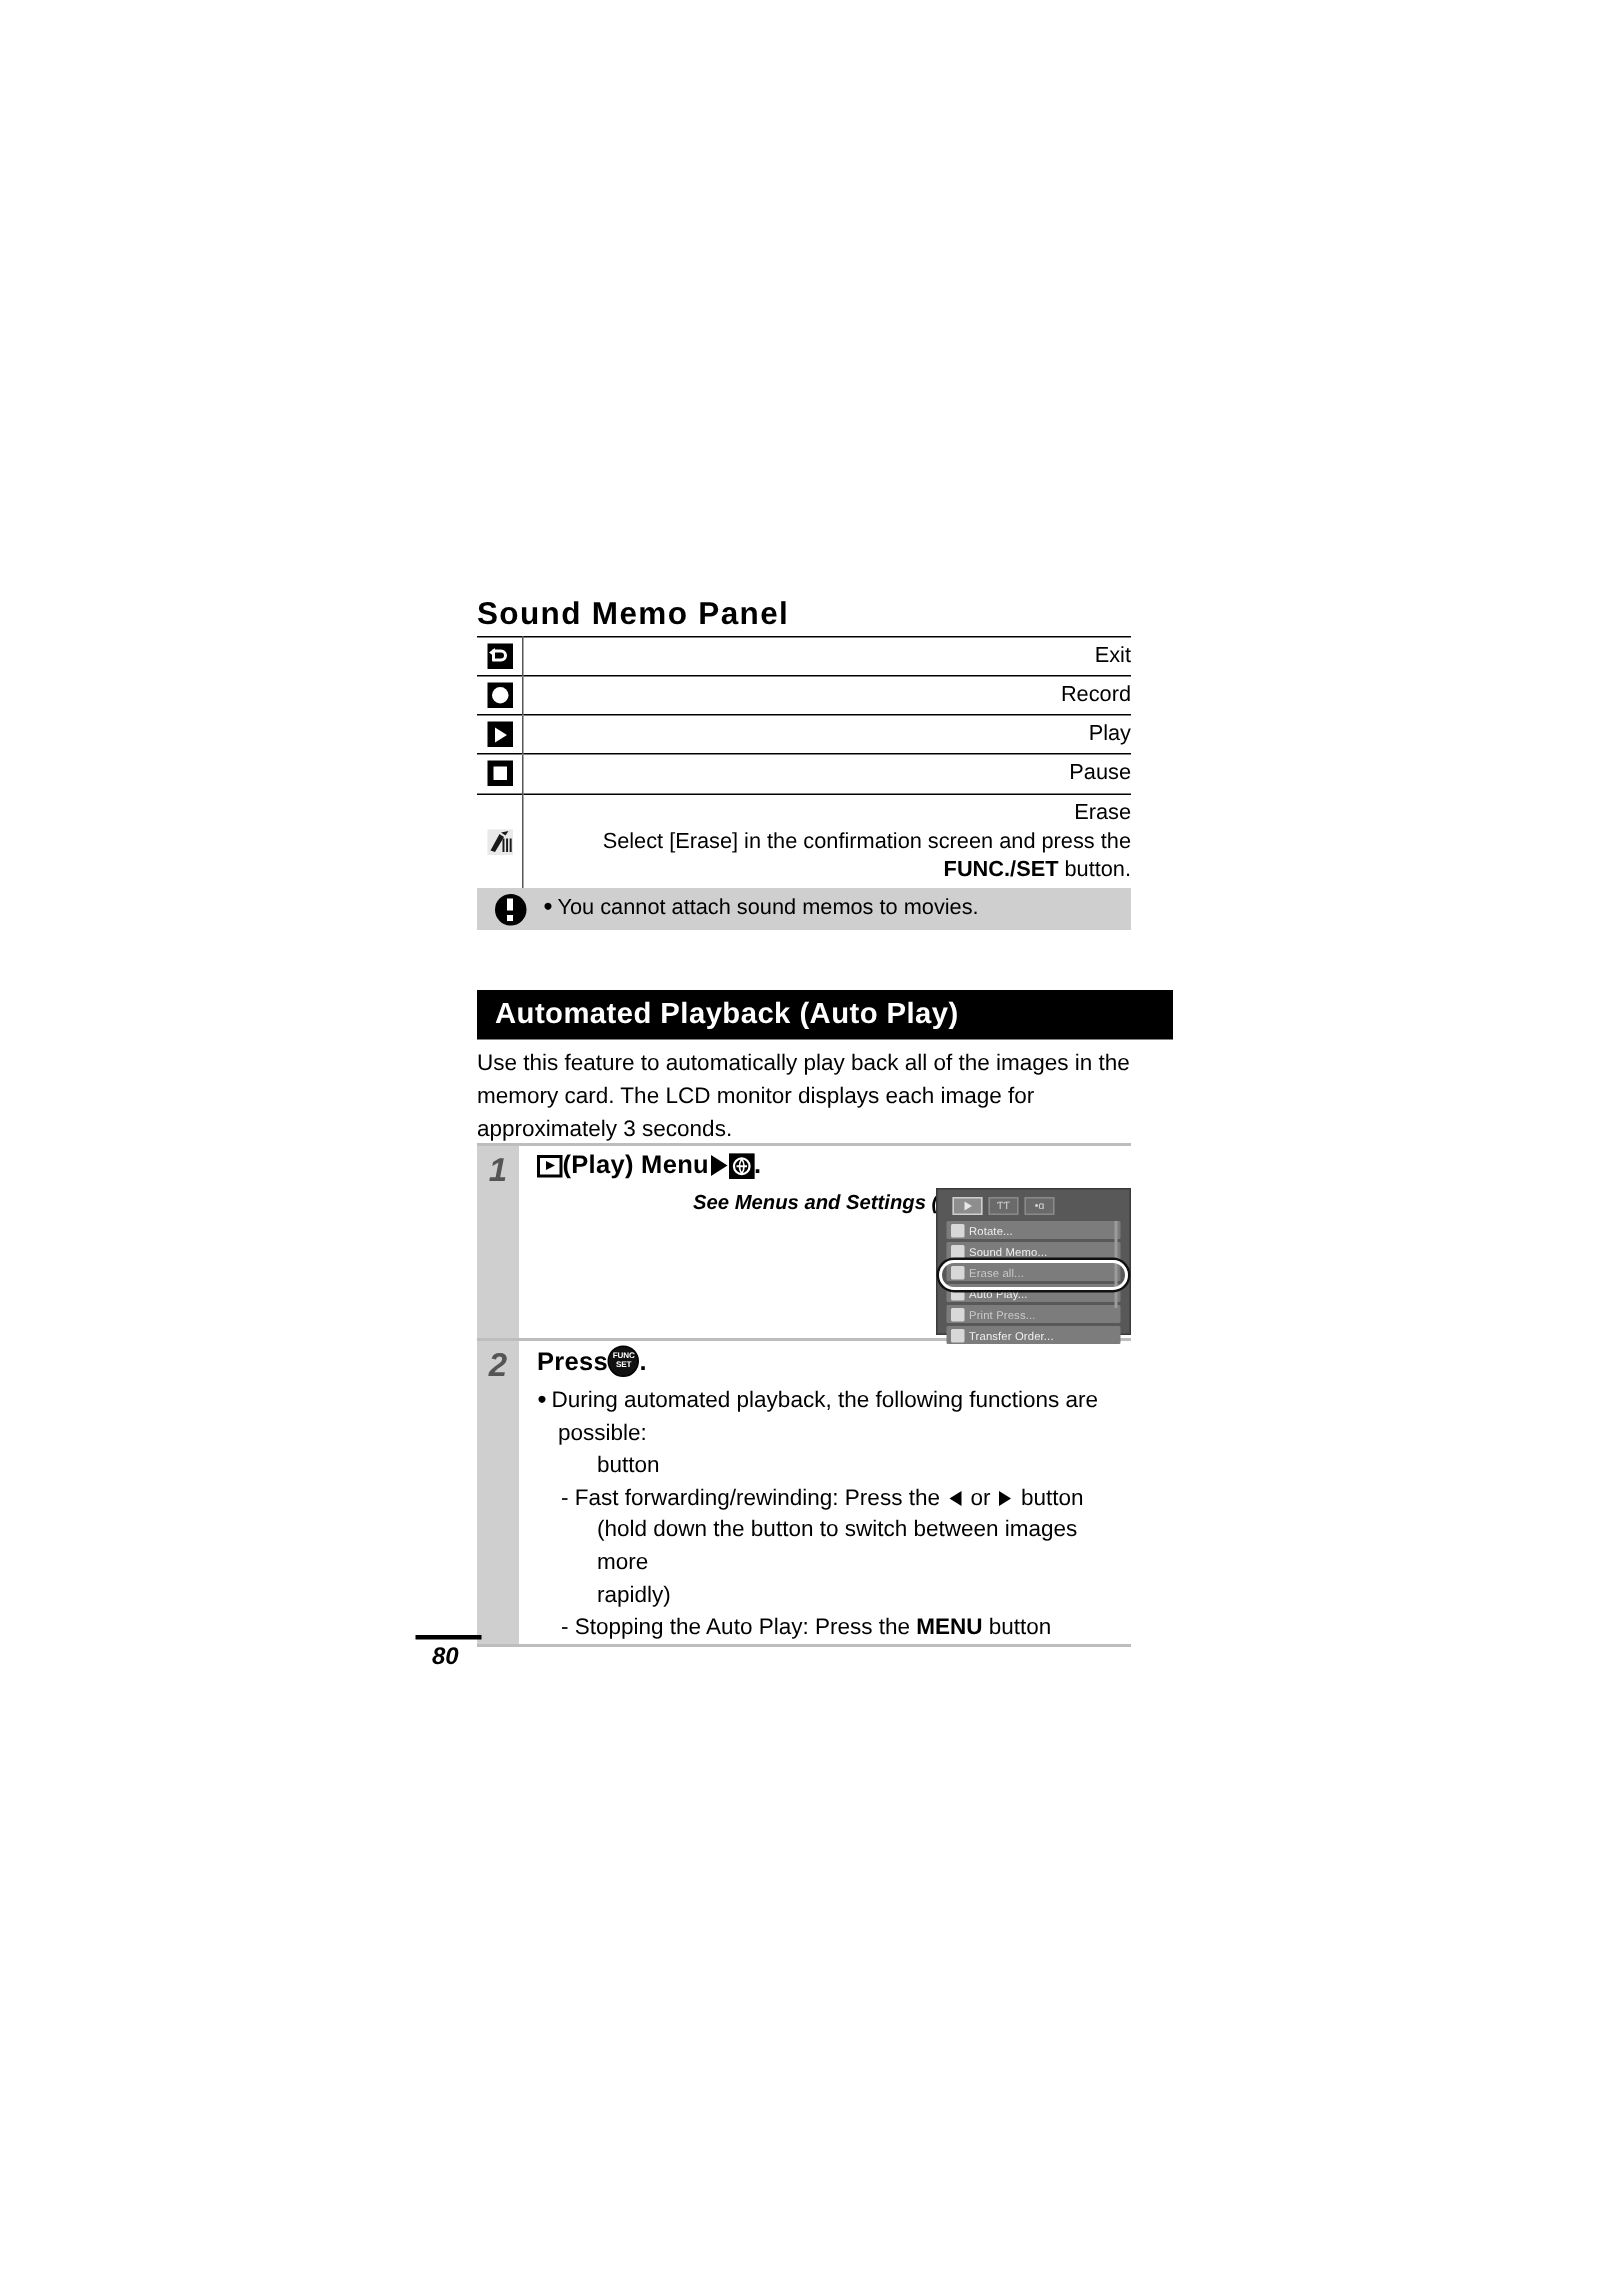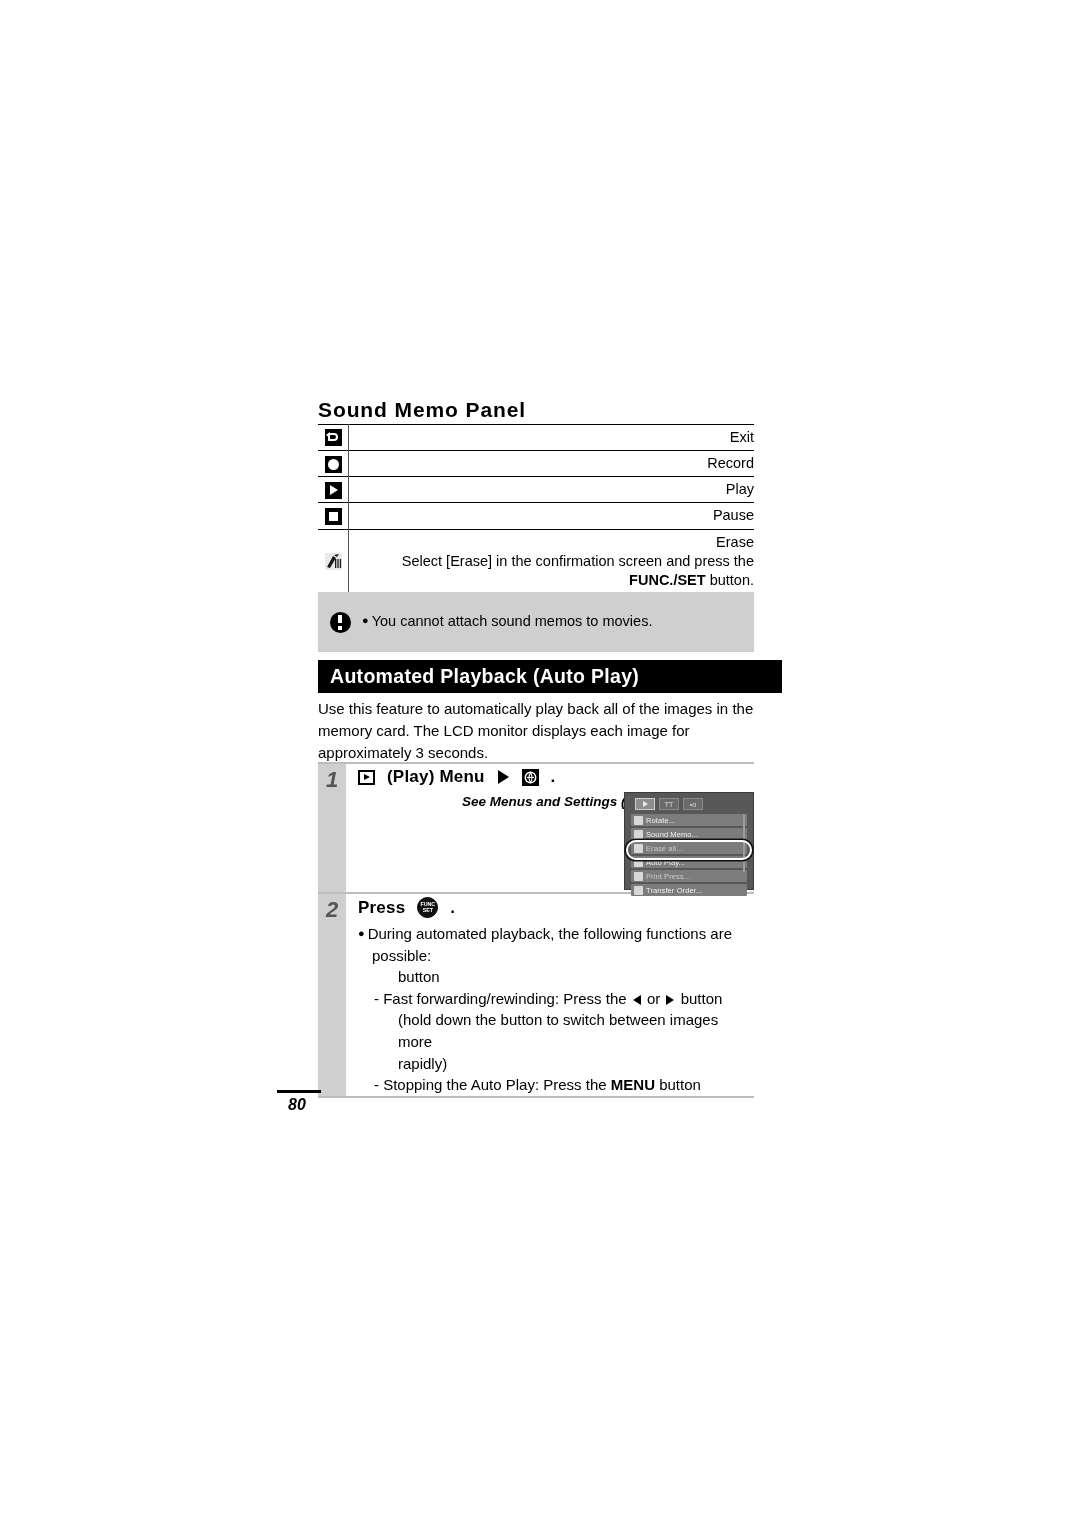--- a/index.html
+++ b/index.html
@@ -121,21 +121,21 @@
     background: #e9e9e9;
   }
   .ic-erase svg { display:block; }
 
   
   .caution {
     position: absolute;
     left: 318px;
     top: 592px;
     width: 436px;
-    height: 60px;
+    height: 28px;
     background: #cfcfcf;
     display: flex;
     align-items: center;
   }
   .caution-icon {
     width: 44px;
     flex: 0 0 44px;
     display: flex;
     align-items: center;
     justify-content: center;
@@ -229,21 +229,21 @@
   .step-body {
     flex: 1 1 auto;
     padding-left: 12px;
     position: relative;
   }
   .step-title {
     font-size: 17px;
     font-weight: bold;
     display: flex;
     align-items: center;
-    gap: 12px;
+    gap: 0;
     padding-top: 3px;
   }
   .step-title .txt { letter-spacing: 0.2px; }
 
   .icon-playmode {
     display: inline-block;
     width: 17px; height: 15px;
     border: 2px solid #000;
     position: relative;
     box-sizing: border-box;

